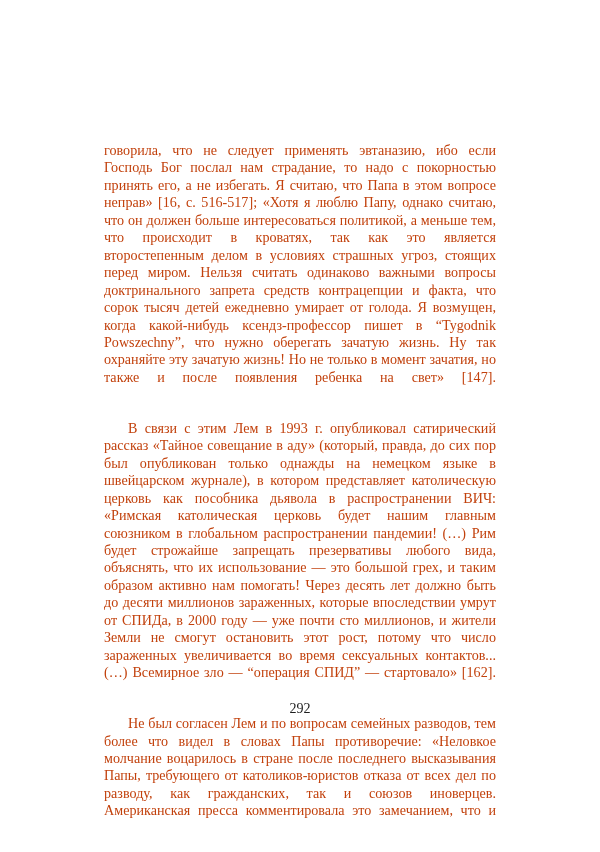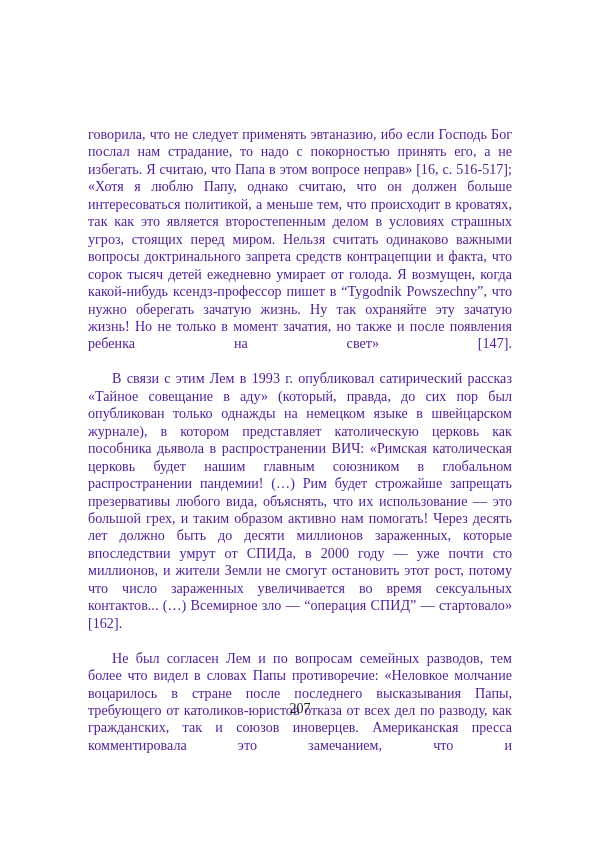--- a/index.html
+++ b/index.html
@@ -25,28 +25,28 @@
   }
 
   .text-block {
     position: absolute;
     left: 88px;
     top: 126px;
     width: 424px;
   }
 
   .para {
-    margin: 0;
+    margin: 16px;
     text-align: justify;
     text-justify: inter-word;
     font-size: 14.1px;
     line-height: 17.45px;
     letter-spacing: 0.02px;
     word-spacing: 0.1px;
-    color: #4c1d95;
+    color: #c2410c;
     hyphens: manual;
     -webkit-hyphens: manual;
   }
 
   .para.indent {
     text-indent: 24px;
     font-family: Liberation Serif, serif;
   }
 
   
@@ -76,15 +76,15 @@
   <div class="text-block">
 
     <p class="para">говорила, что не следует применять эвтаназию, ибо если Господь Бог послал нам страдание, то надо с покорностью принять его, а не избегать. Я считаю, что Папа в этом вопросе неправ» [16, с. 516-517]; «Хотя я люблю Папу, однако считаю, что он должен больше интересоваться политикой, а меньше тем, что происходит в кроватях, так как это является второстепенным делом в условиях страшных угроз, стоящих перед миром. Нельзя считать одинаково важными вопросы доктринального запрета средств контрацепции и факта, что сорок тысяч детей ежедневно умирает от голода. Я возмущен, когда какой-нибудь ксендз-профессор пишет в “Tygodnik Powszechny”, что нужно оберегать зачатую жизнь. Ну так охраняйте эту зачатую жизнь! Но не только в момент зачатия, но также и после появления ребенка на свет» [147].</p>
 
     <p class="para indent">В связи с этим Лем в 1993 г. опубликовал сатирический рассказ «Тайное совещание в аду» (который, правда, до сих пор был опубликован только однажды на немецком языке в швейцарском журнале), в котором представляет католическую церковь как пособника дьявола в распространении ВИЧ: «Римская католическая церковь будет нашим главным союзником в глобальном распространении пандемии! (…) Рим будет строжайше запрещать презервативы любого вида, объяснять, что их использование — это большой грех, и таким образом активно нам помогать! Через десять лет должно быть до десяти миллионов зараженных, которые впоследствии умрут от СПИДа, в 2000 году — уже почти сто миллионов, и жители Земли не смогут остановить этот рост, потому что число зараженных увеличивается во время сексуальных контактов... (…) Всемирное зло — “операция СПИД” — стартовало» [162].</p>
 
     <p class="para indent">Не был согласен Лем и по вопросам семейных разводов, тем более что видел в словах Папы противоречие: «Неловкое молчание воцарилось в стране после последнего высказывания Папы, требующего от католиков-юристов отказа от всех дел по разводу, как гражданских, так и союзов иноверцев. Американская пресса комментировала это замечанием, что и</p>
 
   </div>
 
-  <div class="page-number">207</div>
+  <div class="page-number">292</div>
 
 </div>
 
 </body></html>

